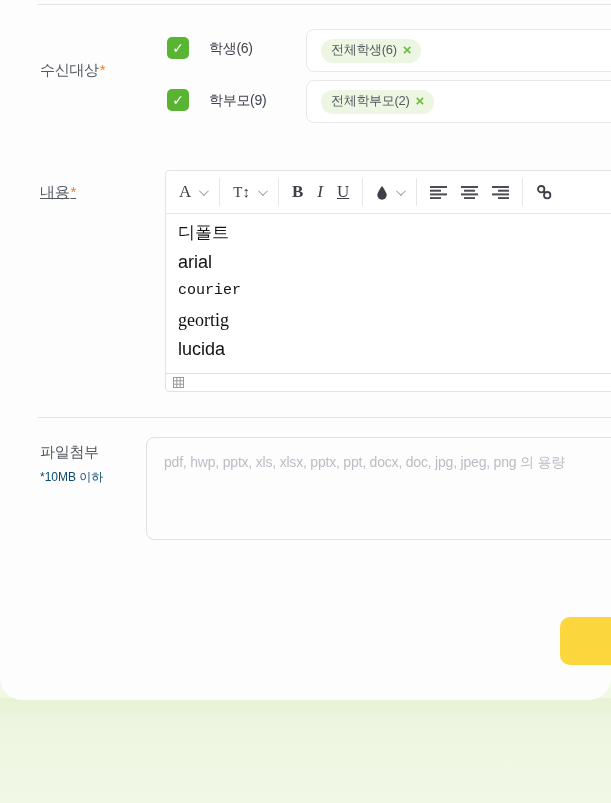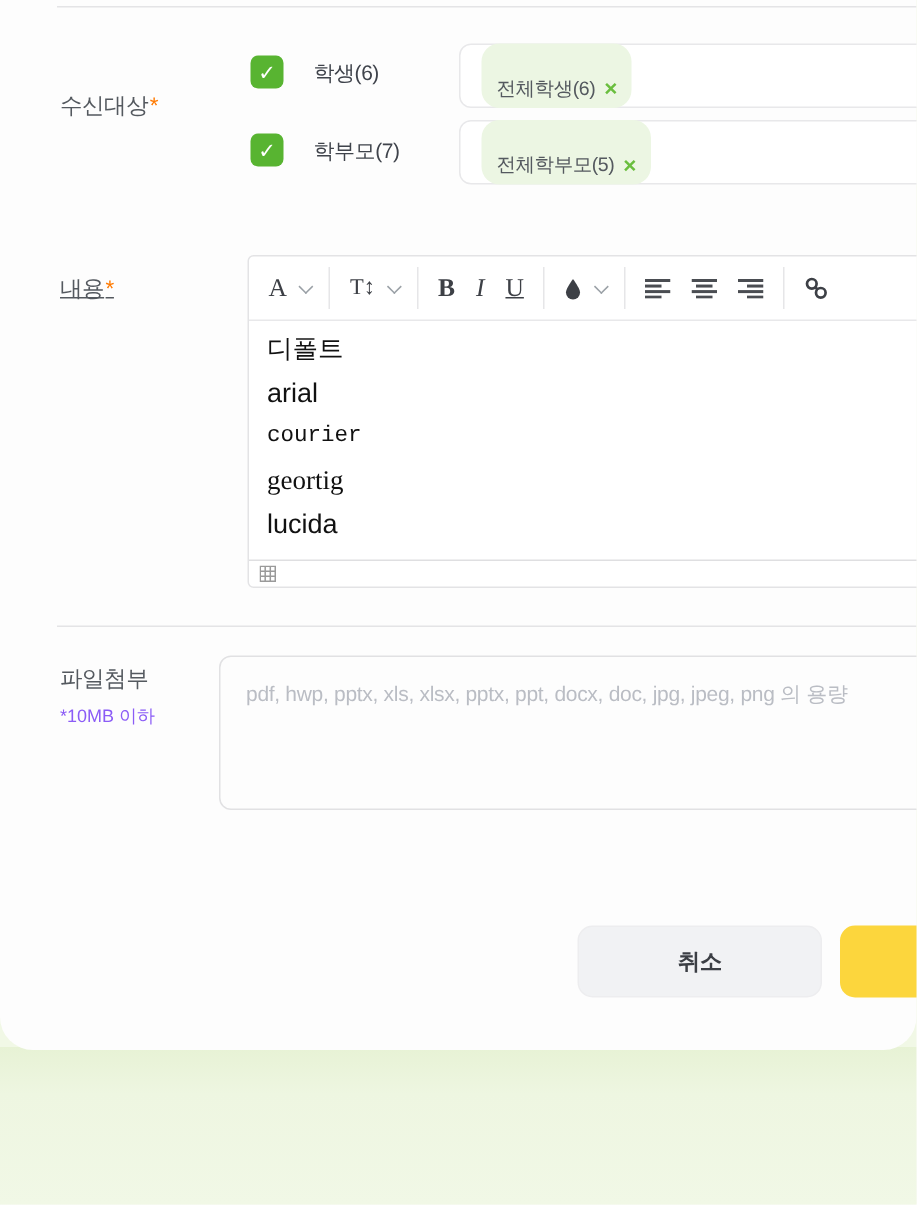--- a/index.html
+++ b/index.html
@@ -17,21 +17,21 @@
   .field-label { position:absolute; left:40px; font-size:15px; color:#54595f; letter-spacing:-0.3px;text-align:right; }
   .req { color:#ff7a00; margin-left:1px; }
 
   
   .checkbox { position:absolute; left:167px; width:22px; height:22px; border-radius:5px;
     background:#58b431; color:#fff; font-size:14px; font-weight:bold;
     display:flex; align-items:center; justify-content:center; cursor:pointer; }
   .cb-label { position:absolute; left:198px; font-size:14px; color:#3f434b; letter-spacing:-0.3px;margin-left:11px; }
   .tagbox { position:absolute; left:306px; width:600px; height:43px; background:#fff;
     border:1px solid #e8e8ea; border-radius:8px; display:flex; align-items:center; padding-left:14px; }
-  .tag-pill { background:#ecf6e3; border-radius:12px; padding:21px 10px 4px;
+  .tag-pill { background:#ecf6e3; border-radius:12px; padding:2px 10px 4px;
     font-size:13px; color:#54595f; display:flex; align-items:center; gap:6px; letter-spacing:-0.3px; }
   .tag-x { color:#6abe3e; font-size:15px; font-weight:bold; line-height:1; cursor:pointer; }
 
   
   .editor { position:absolute; left:165px; top:170px; width:610px; height:222px;
     background:#fff; border:1px solid #e3e3e5; border-radius:4px; }
   .toolbar { height:43px; border-bottom:1px solid #e8e8ea; display:flex; align-items:center;
     padding-left:6px; color:#3d4046; }
   .tb-btn { display:flex; align-items:center; justify-content:center; height:30px;
     padding:0 7px; cursor:pointer; font-family:"Liberation Serif","DejaVu Serif",serif;
@@ -43,21 +43,21 @@
   .ed-content { position:absolute; left:0; right:0; top:43px; bottom:18px; overflow:hidden;
     padding:9px 12px; color:#111; }
   .ln { height:20px; margin-bottom:9px; font-size:18px; line-height:20px; }
   .ln.f-default { font-size:17px; }
   .ln.f-mono { font-family:"Liberation Mono","DejaVu Sans Mono",monospace; font-size:15px; }
   .ln.f-serif { font-family:"Liberation Serif","DejaVu Serif",serif; }
   .ed-bottom { position:absolute; left:0; right:0; bottom:0; height:18px;
     border-top:1px solid #dfdfe1; display:flex; align-items:center; padding-left:7px; }
 
   
-  .attach-note { position:absolute; left:40px; top:469px; font-size:12px; color:#8b5cf6; }
+  .attach-note { position:absolute; left:40px; top:469px; font-size:12px; color:#0c4a6e; }
   .attach-box { position:absolute; left:146px; top:437px; width:620px; height:103px;
     background:#fdfdfd; border:1px solid #e1e1e3; border-radius:8px; cursor:pointer; }
   .attach-ph { position:absolute; left:17px; top:16px; font-size:14px; color:#babdc4;
     white-space:nowrap; letter-spacing:-0.2px; }
 
   
   .btn-cancel { position:absolute; left:385px; top:617px; width:163px; height:48px;
     background:#f1f2f4; border:1px solid #ededef; border-radius:10px;
     font-size:15px; font-weight:bold; color:#3b3e44; cursor:pointer;
     display:flex; align-items:center; justify-content:center; letter-spacing:-0.3px; }
@@ -86,24 +86,24 @@
     <div class="tagbox" style="top:29px;">
       <div class="tag-pill">
         <span>전체학생(6)</span>
         <span class="tag-x">×</span>
       </div>
     </div>
 
     <div class="checkbox" style="top:89px;">
       <span>✓</span>
     </div>
-    <div class="cb-label" style="top:92px;">학부모(7)</div>
+    <div class="cb-label" style="top:92px;">학부모(9)</div>
     <div class="tagbox" style="top:80px;">
       <div class="tag-pill">
-        <span>전체학부모(5)</span>
+        <span>전체학부모(2)</span>
         <span class="tag-x">×</span>
       </div>
     </div>
 
     <div class="field-label" style="top:183px;text-decoration:underline;">
       <span>내용</span><span class="req">*</span>
     </div>
 
     <div class="editor">
       <div class="toolbar">
@@ -200,17 +200,16 @@
     </div>
 
     <div class="divider mid"></div>
 
     <div class="field-label" style="top:443px;">파일첨부</div>
     <div class="attach-note">*10MB 이하</div>
     <div class="attach-box">
       <div class="attach-ph">pdf, hwp, pptx, xls, xlsx, pptx, ppt, docx, doc, jpg, jpeg, png 의 용량</div>
     </div>
 
-    <button class="btn-cancel">취소</button>
     <button class="btn-submit"></button>
 
   </div>
 </div>
 
 </body></html>

